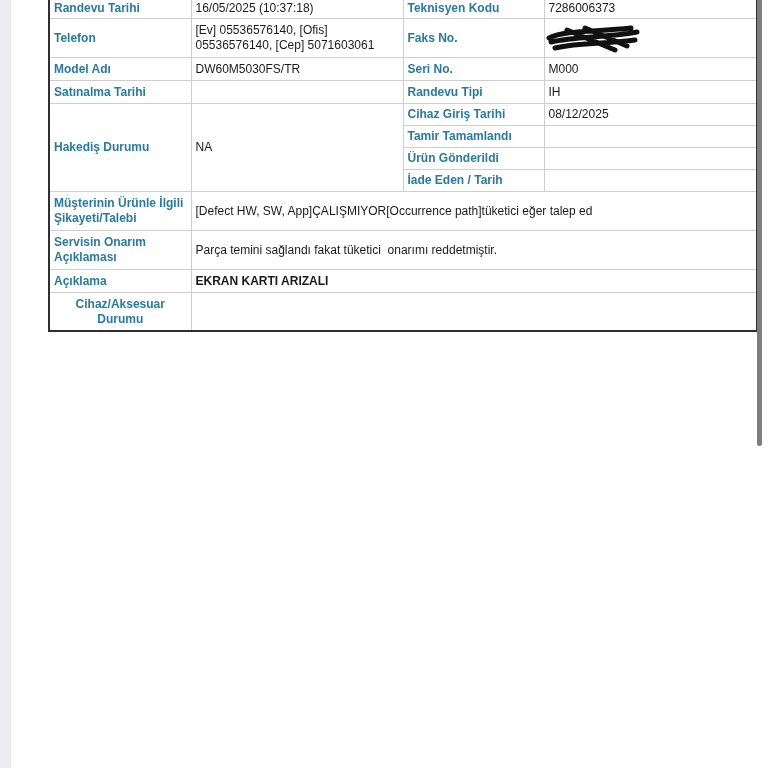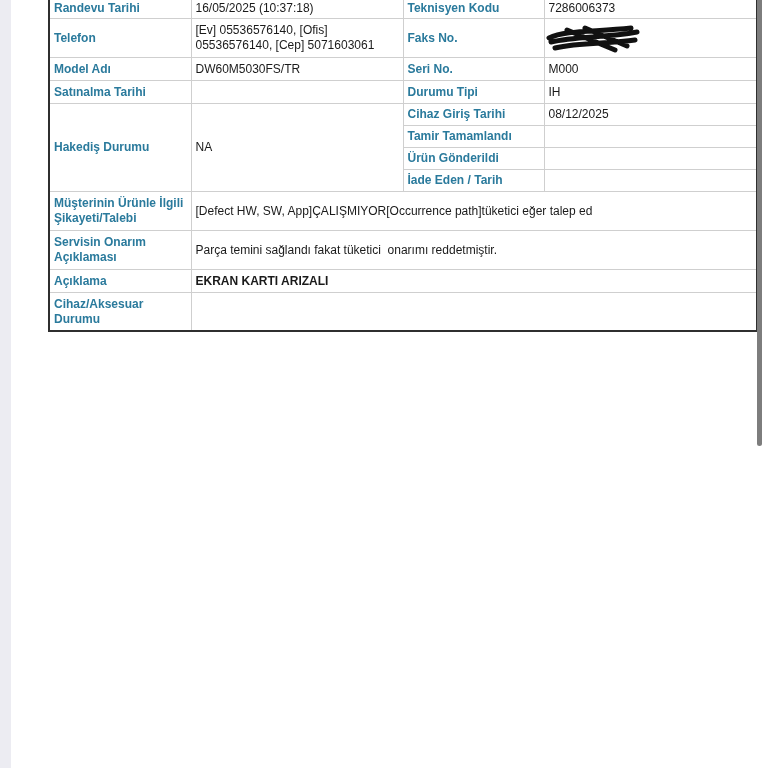--- a/index.html
+++ b/index.html
@@ -58,21 +58,21 @@
     .col4 { width: 213px; }
 
     .r-randevu td { height: 20px; }
     .r-telefon td { height: 38px; }
     .r-model td { height: 22px; }
     .r-satin td { height: 22px; }
     .r-sub td { height: 21px; }
     .r-sikayet td { height: 38px; }
     .r-onarim td { height: 38px; }
     .r-aciklama td { height: 22px; font-weight: bold; }
-    .r-aksesuar td { height: 37px; }
+    .r-aksesuar td { height: 37px; text-align: center; }
 
     .redaction {
       position: relative;
       display: inline-block;
       width: 90px;
       height: 22px;
       vertical-align: middle;
     }
     .redaction svg { position: absolute; left: -4px; top: -3px; }
     .scrollbar-thumb {
@@ -117,21 +117,21 @@
       </tr>
       <tr class="r-model">
         <td class="label">Model Adı</td>
         <td class="value">DW60M5030FS/TR</td>
         <td class="label">Seri No.</td>
         <td class="value">M000</td>
       </tr>
       <tr class="r-satin">
         <td class="label">Satınalma Tarihi</td>
         <td class="value"></td>
-        <td class="label">Durumu Tipi</td>
+        <td class="label">Randevu Tipi</td>
         <td class="value">IH</td>
       </tr>
       <tr class="r-sub">
         <td class="label" rowspan="4">Hakediş Durumu</td>
         <td class="value" rowspan="4">NA</td>
         <td class="label">Cihaz Giriş Tarihi</td>
         <td class="value">08/12/2025</td>
       </tr>
       <tr class="r-sub">
         <td class="label">Tamir Tamamlandı</td>

